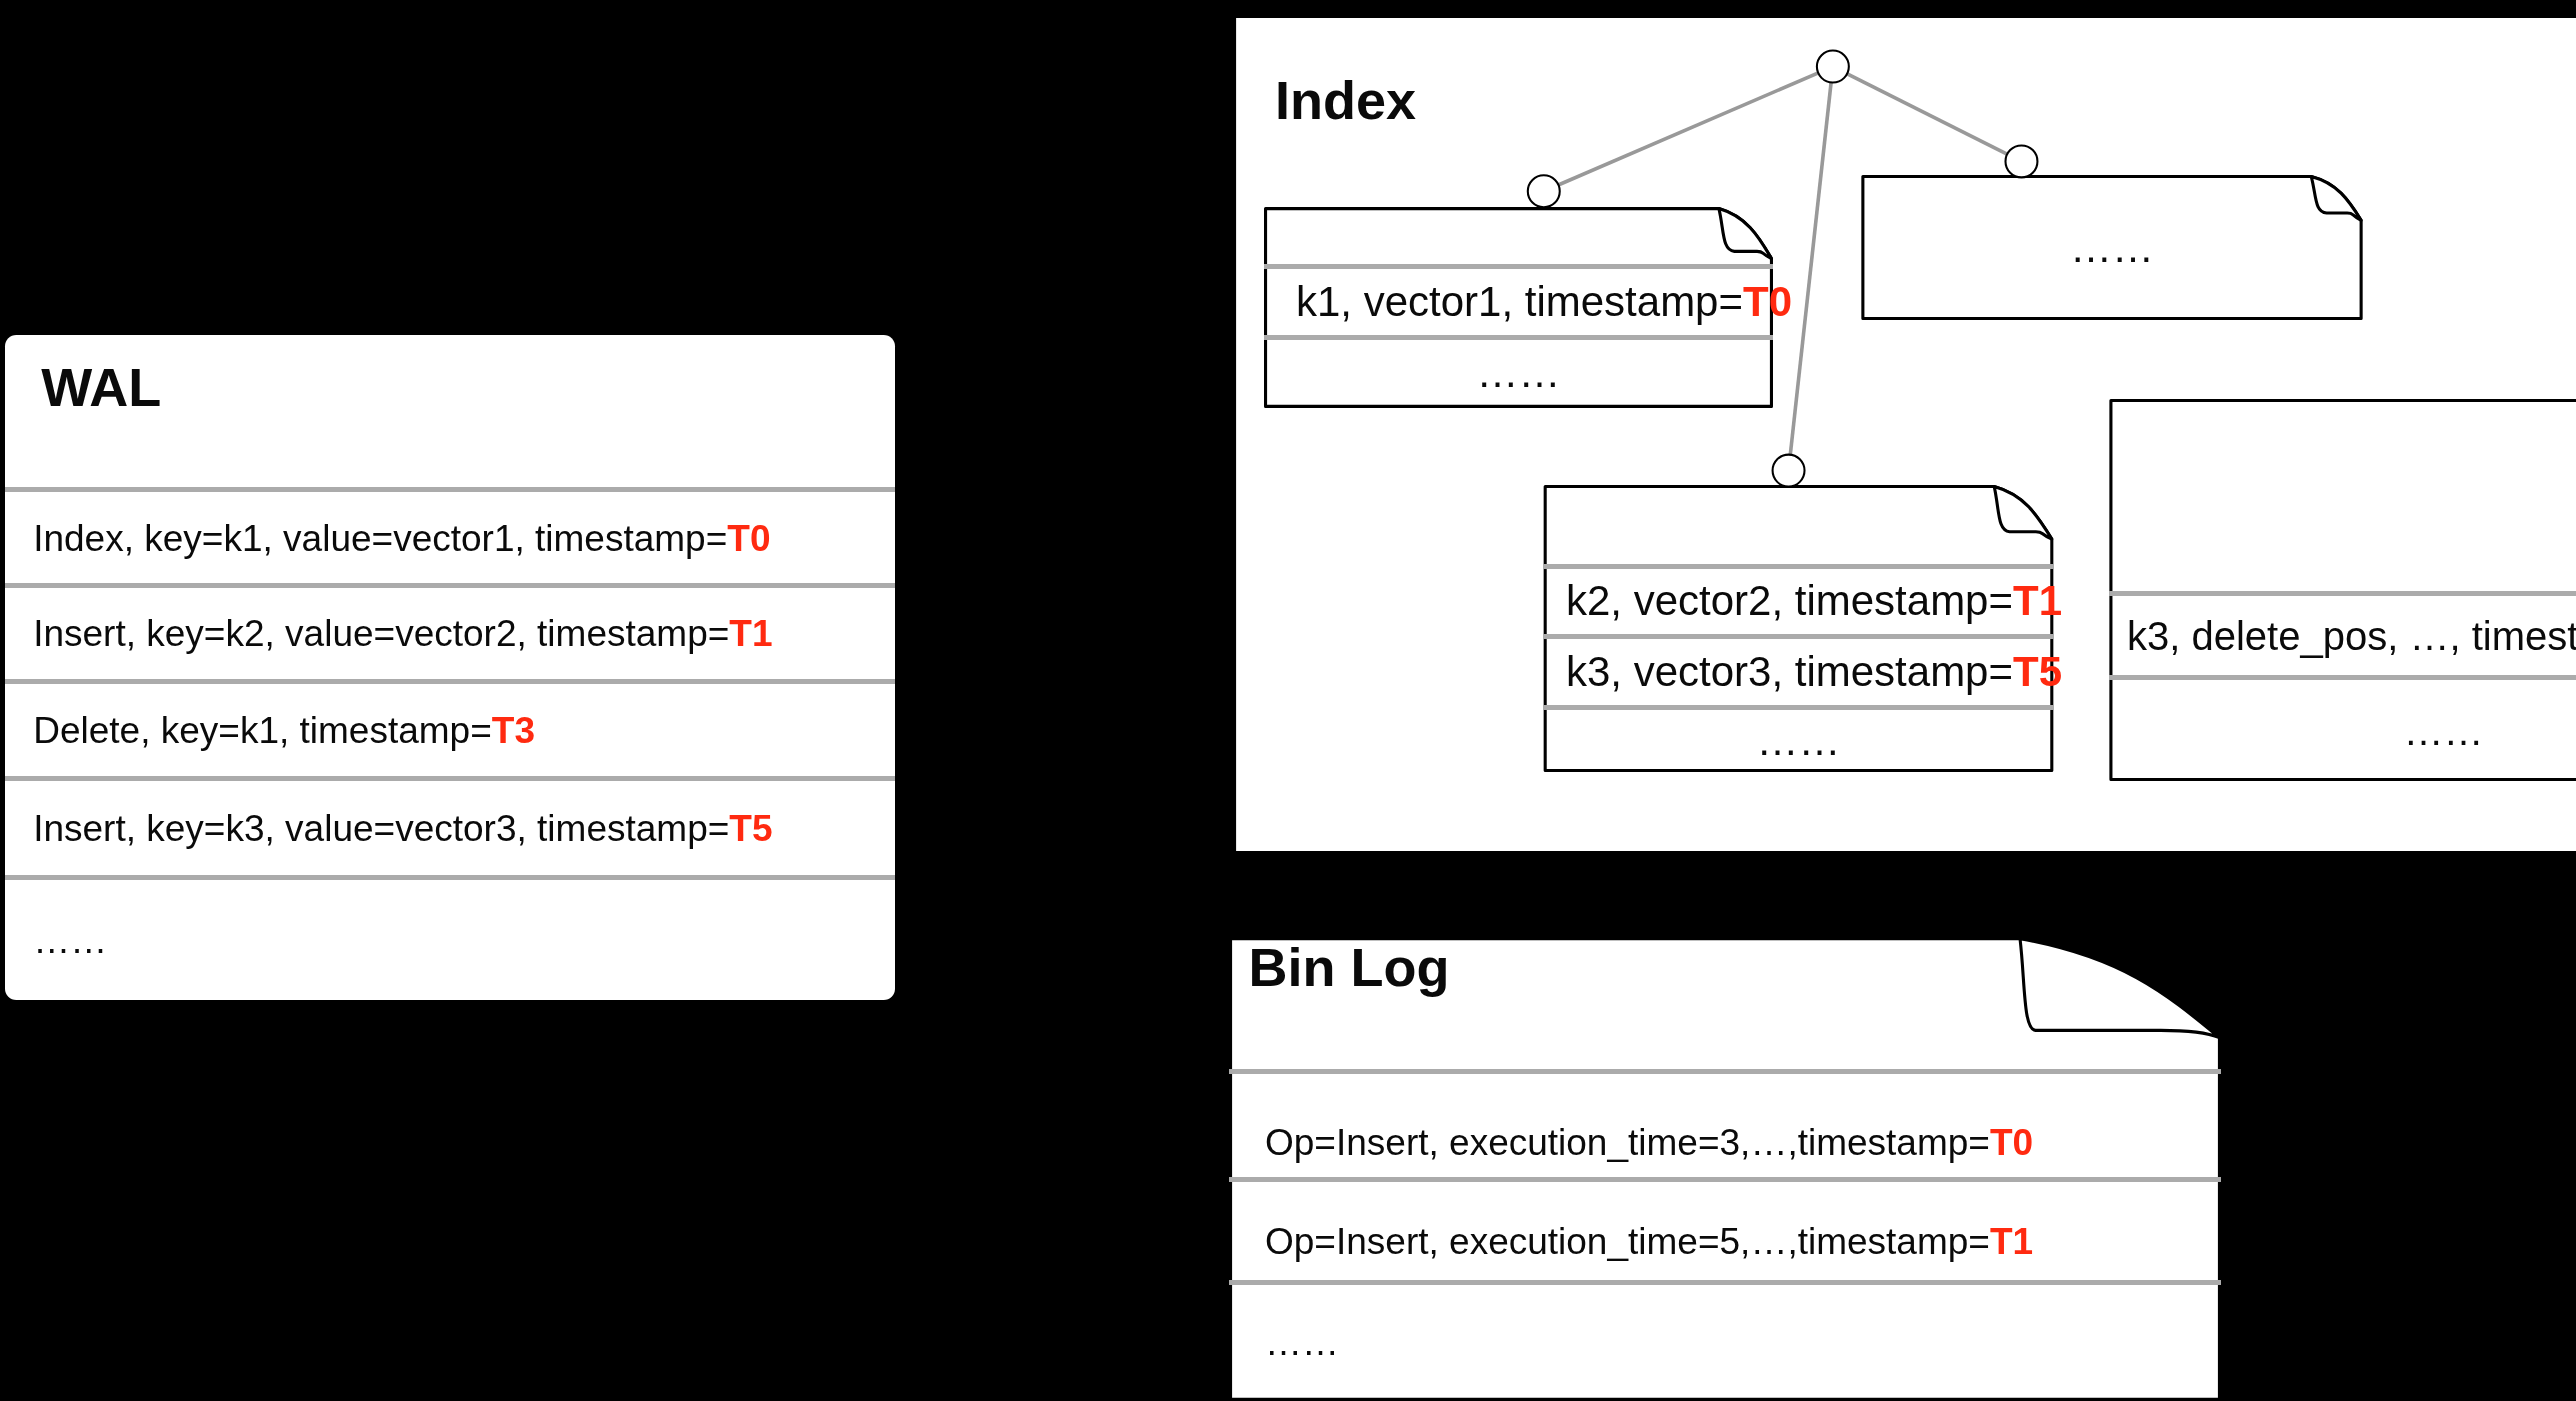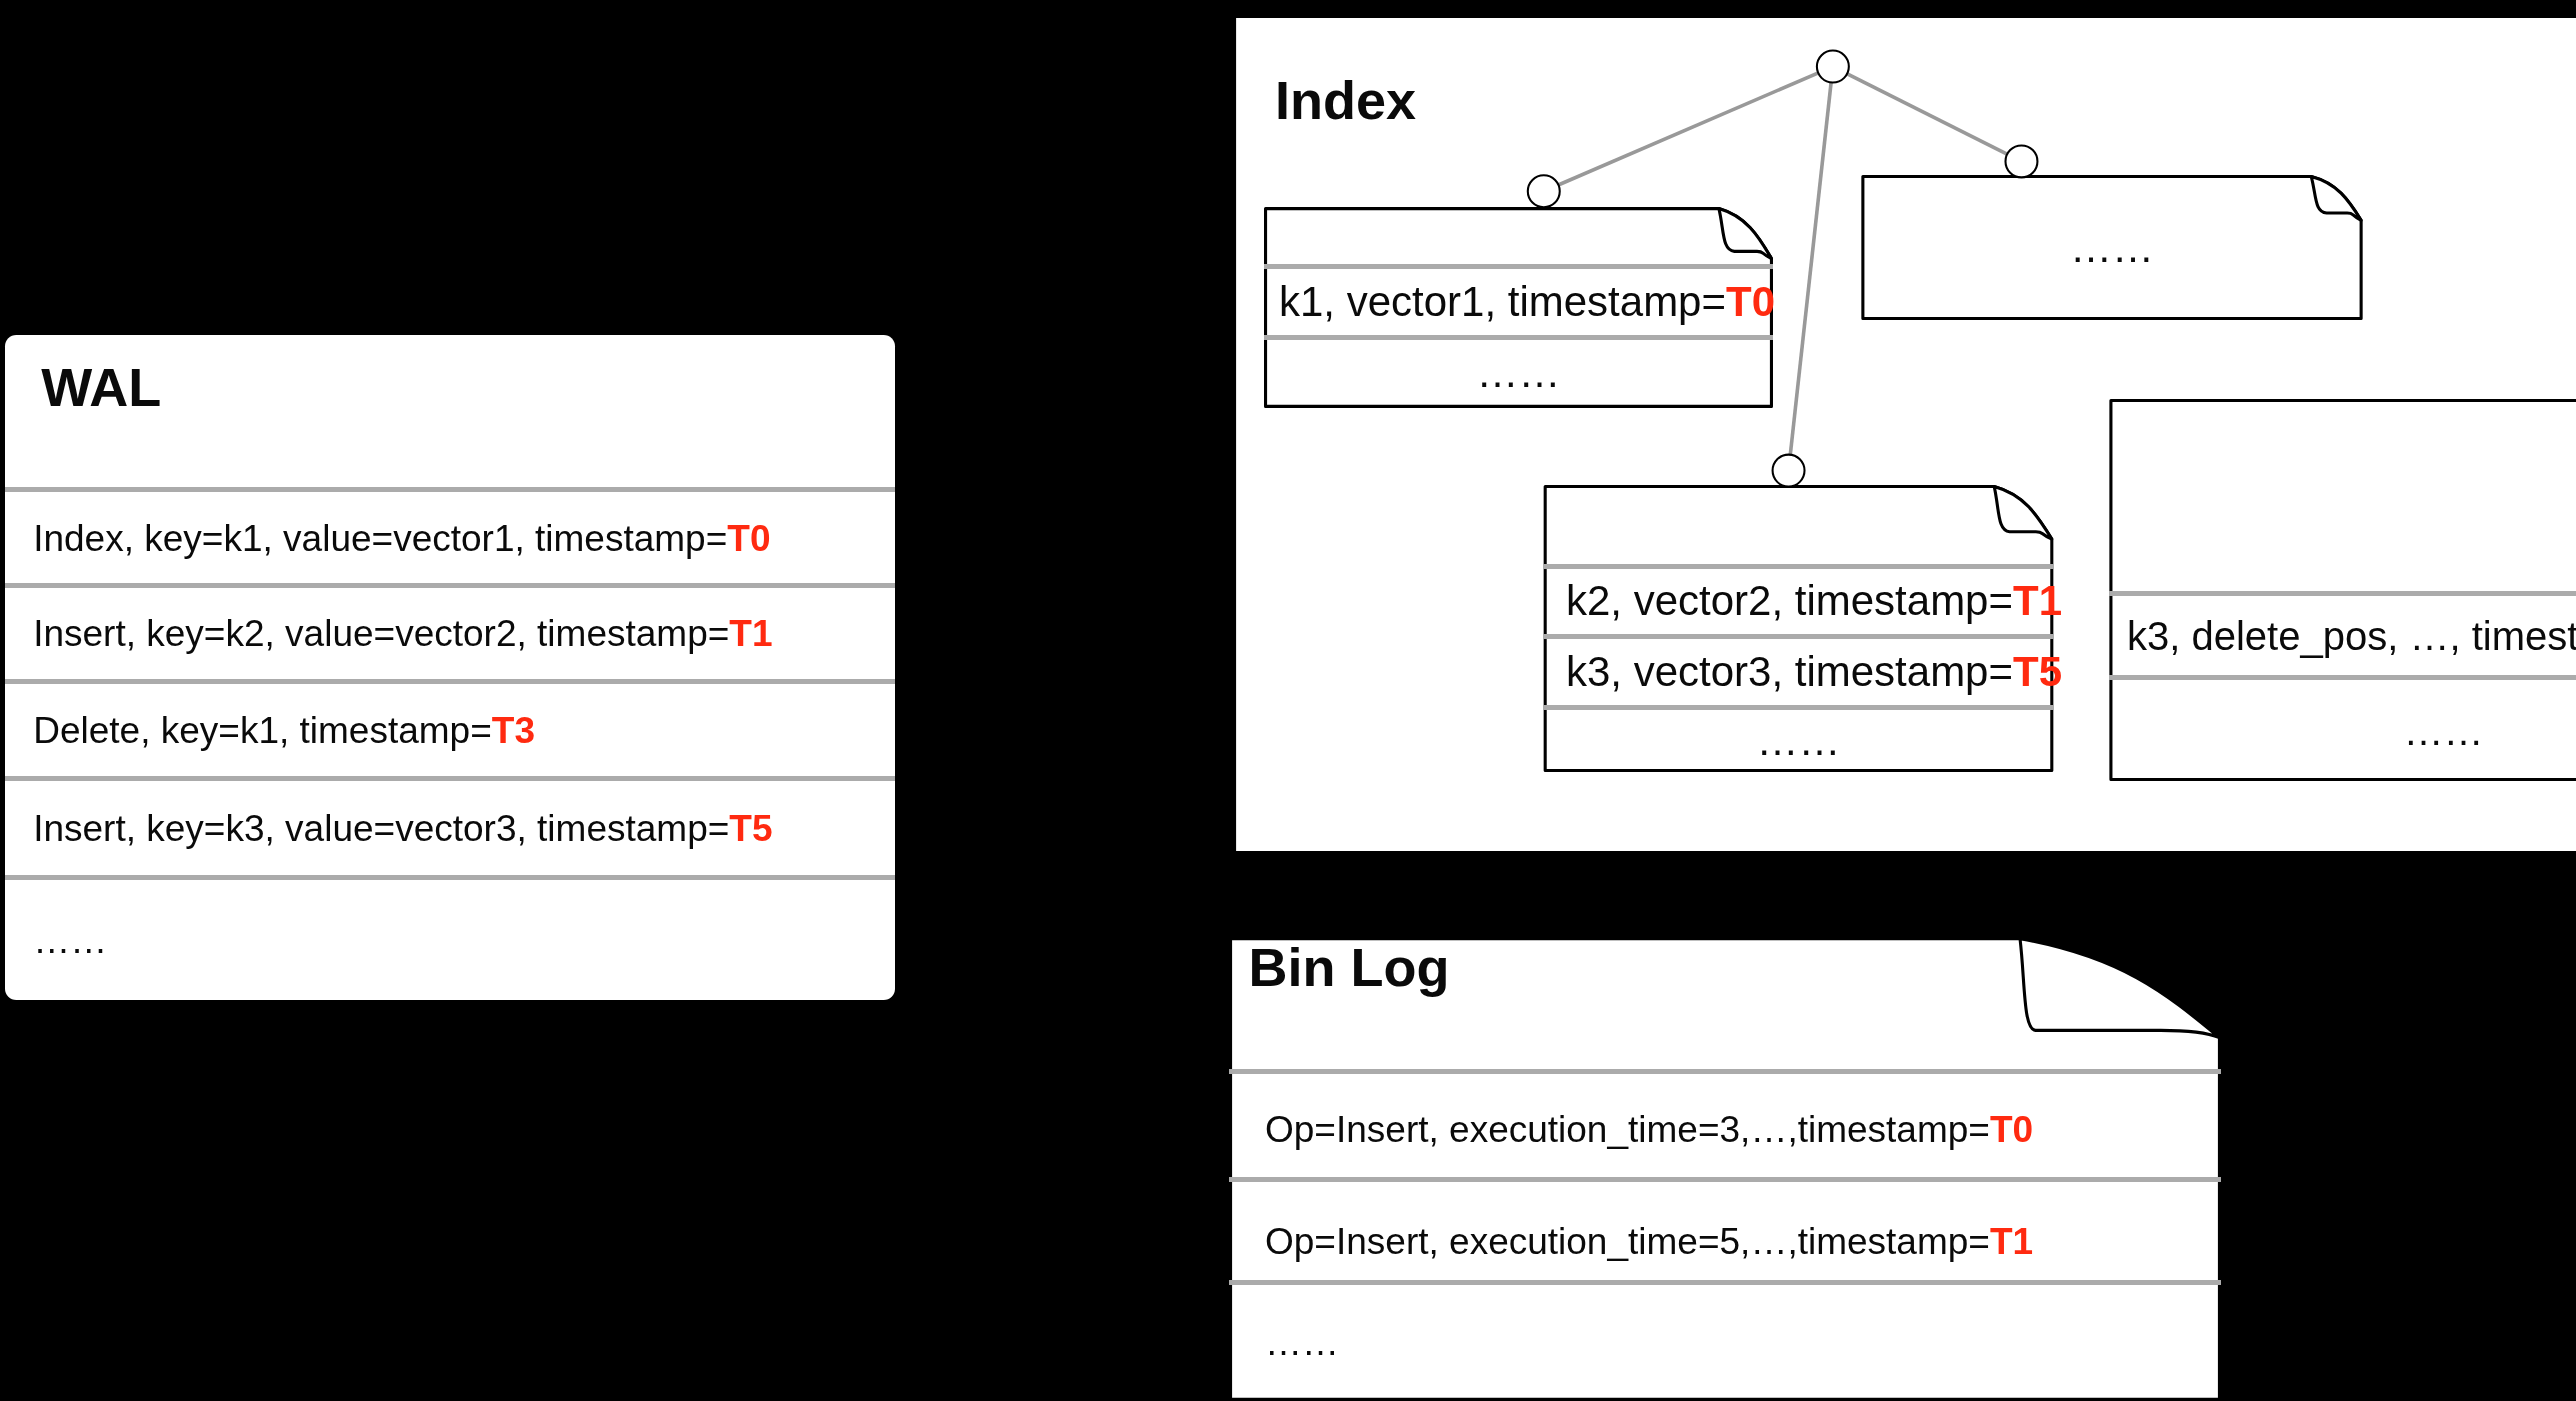--- a/index.html
+++ b/index.html
@@ -30,21 +30,21 @@
     box-shadow:inset 0 0 0 4.1px #000;
   }
   .index-panel .panel-title{position:absolute;left:43px;top:20.6px;margin-top:38px;}
   .tree{position:absolute;left:0;top:0;pointer-events:none;z-index:6;}
 
   
   .page{position:absolute;}
   .page svg.shape{position:absolute;left:0;top:0;z-index:0;}
   .page .sep, .page .row{z-index:2;}
   .page .row{font-size:42px;}
-  .page .row .pad{padding-left:15px;}
+  .page .row .pad{padding-left:32px;}
   .dots-center{justify-content:center;}
   .page-title{position:absolute;z-index:2;font-weight:bold;font-size:54px;line-height:1;white-space:nowrap;}
 
   .shape path{fill:#fff;stroke:#000;stroke-width:6px;stroke-linejoin:round;}
 
   
   .delete-log .row{font-size:40px;}
   .delete-log .row .pad{padding-left:18px;}
   .bin-log .row{font-size:37px;}
   .bin-log .row .pad{padding-left:36px;}
@@ -164,21 +164,21 @@
 
 <div class="abs page bin-log" style="left:1229px;top:937px;width:992px;height:464px">
   <svg class="shape" width="992" height="464" viewBox="0 0 1925 900">
     <path d="M3 3 L1535 3 C1730 38 1816 107 1922 195 L1922 897 L3 897 Z"></path>
     <path d="M1535 3 C1545 88 1541 179 1565 181 L1808 181 C1863 181 1898 185 1922 195 C1816 107 1730 38 1535 3 Z"></path>
   </svg>
   <div class="page-title" style="left:19.6px;top:3px">Bin Log</div>
   <div class="sep" style="top:132px"></div>
   <div class="sep" style="top:240px"></div>
   <div class="sep" style="top:343px"></div>
-  <div class="row" style="top:137px;height:111px">
+  <div class="row" style="top:150px;height:111px">
     <span class="pad">Op=Insert, execution_time=3,…,timestamp=</span>
       <span class="ts">T0</span>
   </div>
   <div class="row" style="top:245px;height:118px">
     <span class="pad">Op=Insert, execution_time=5,…,timestamp=</span>
       <span class="ts">T1</span>
   </div>
   <div class="row" style="top:347px;height:116px">
     <span class="pad">……</span>
   </div>

